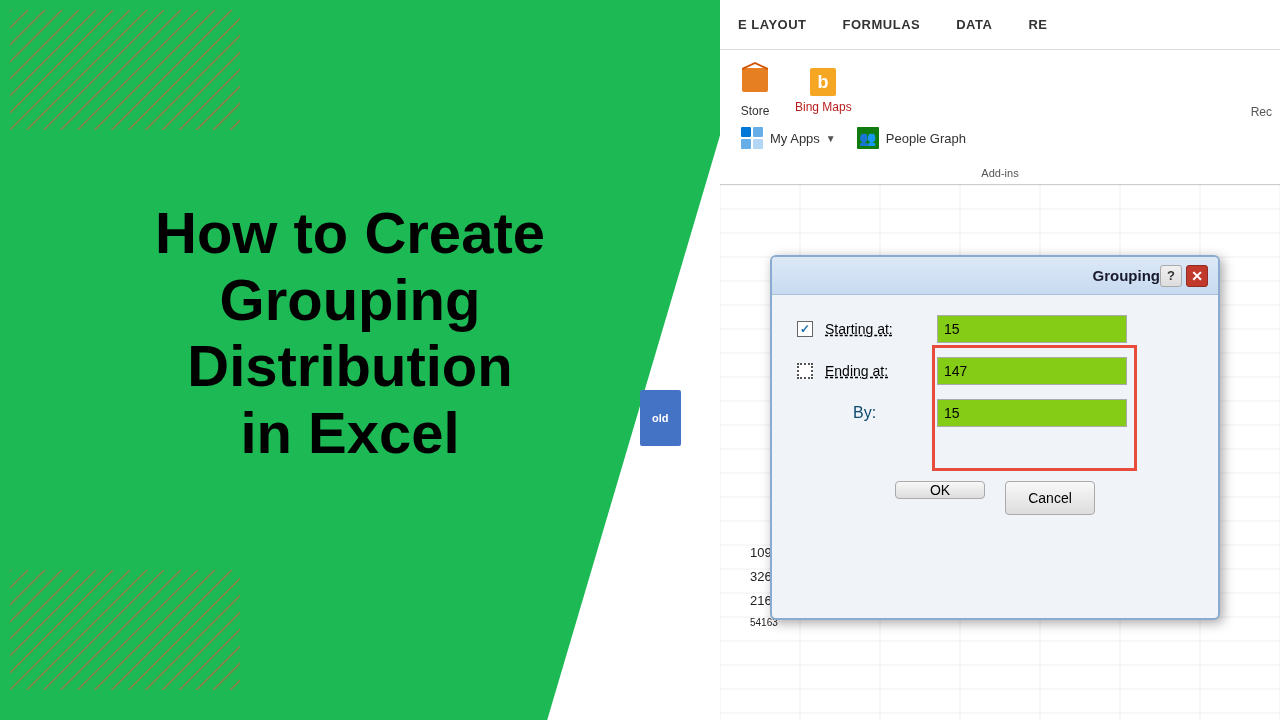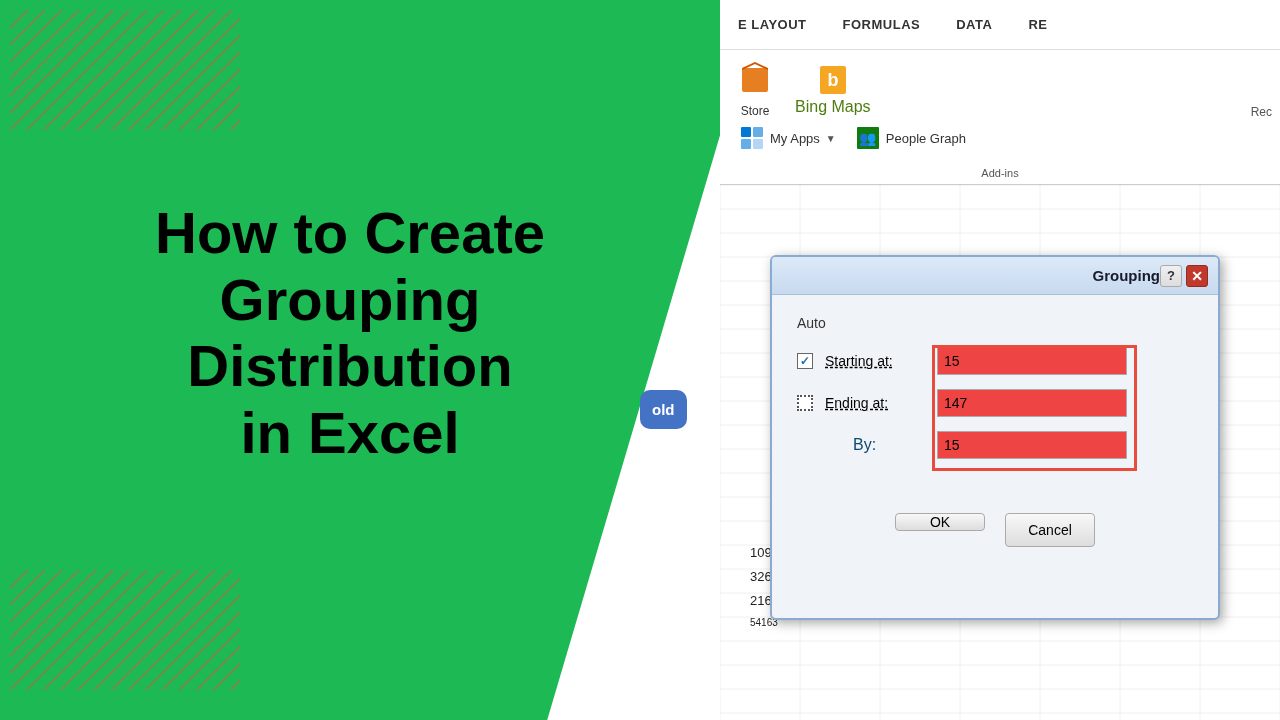--- a/index.html
+++ b/index.html
@@ -226,21 +226,21 @@
       color: #0c4a6e;
       width: 100px;
       padding-left: 28px;
       flex-shrink: 0;
     }
 
     .dialog-input {
       width: 190px;
       height: 28px;
       border: 1px solid #aaa;
-      background: #ef4444;
+      background: #84cc16;
       font-size: 14px;
       padding: 2px 6px;
       color: #000;
     }
 
     .dialog-footer {
       display: flex;
       justify-content: center;
       gap: 20px;
       padding: 15px 25px;
@@ -331,21 +331,21 @@
         <span style="font-size:12px; color:#333;">Store</span>
       </div>
 
       <div style="display:flex; flex-direction:column; align-items:center; gap:2px; cursor:pointer;">
         <div style="width:30px; height:32px; position:relative;">
           <svg width="30" height="32" viewBox="0 0 30 32">
             <rect x="2" y="2" width="26" height="28" rx="2" fill="#f5a623"></rect>
             <text x="15" y="22" text-anchor="middle" font-size="18" font-weight="bold" fill="white">b</text>
           </svg>
         </div>
-        <span style="font-size:16px; color:#4d7c0f;">Bing Maps</span>
+        <span style="font-size:12px; color:#b91c1c;">Bing Maps</span>
       </div>
 
       <div style="position:absolute; right:8px; top:55px; font-size:12px; color:#555;">Rec</div>
     </div>
 
     <div style="display:flex; align-items:center; gap:20px; padding:2px 20px;">
 
       <div style="display:flex; align-items:center; gap:6px; cursor:pointer;">
         <div style="width:24px; height:24px;">
           <svg width="24" height="24" viewBox="0 0 24 24">
@@ -385,35 +385,34 @@
     </svg>
 
     <div style="position:absolute; left:30px; top:360px; font-size:13px; color:#222;">10982</div>
     <div style="position:absolute; left:30px; top:384px; font-size:13px; color:#222;">32699</div>
     <div style="position:absolute; left:30px; top:408px; font-size:13px; color:#222;">21653</div>
     <div style="position:absolute; left:30px; top:432px; font-size:10px; color:#222;">54163</div>
   </div>
 
 </div>
 
-<div style="position:absolute; top:390px; left:640px; background:#4472c4; color:#fff; font-size:15px; font-weight:bold; padding:11px 12px; border-radius:10px; z-index:5;">old</div>
+<div style="position:absolute; top:390px; left:640px; background:#4472c4; color:#fff; font-size:11px; font-weight:bold; padding:22px 12px; border-radius:2px; z-index:5;">old</div>
 
 <div class="dialog-overlay">
   <div class="dialog-box">
 
     <div class="dialog-titlebar">
       <span class="dialog-title">Grouping</span>
       <div class="dialog-controls">
         <div class="dialog-help-btn">?</div>
         <div class="dialog-close-btn">✕</div>
       </div>
     </div>
 
     <div class="dialog-body">
-      <div class="dialog-section-label">Auto</div>
 
       <div class="dialog-field">
         <div class="dialog-checkbox checked"></div>
         <label class="dialog-field-label">Starting at:</label>
         <input class="dialog-input" type="text" value="15" style="">
       </div>
 
       <div class="dialog-field">
         <div class="dialog-checkbox" style="border:2px dotted #555;"></div>
         <label class="dialog-field-label">Ending at:</label>

